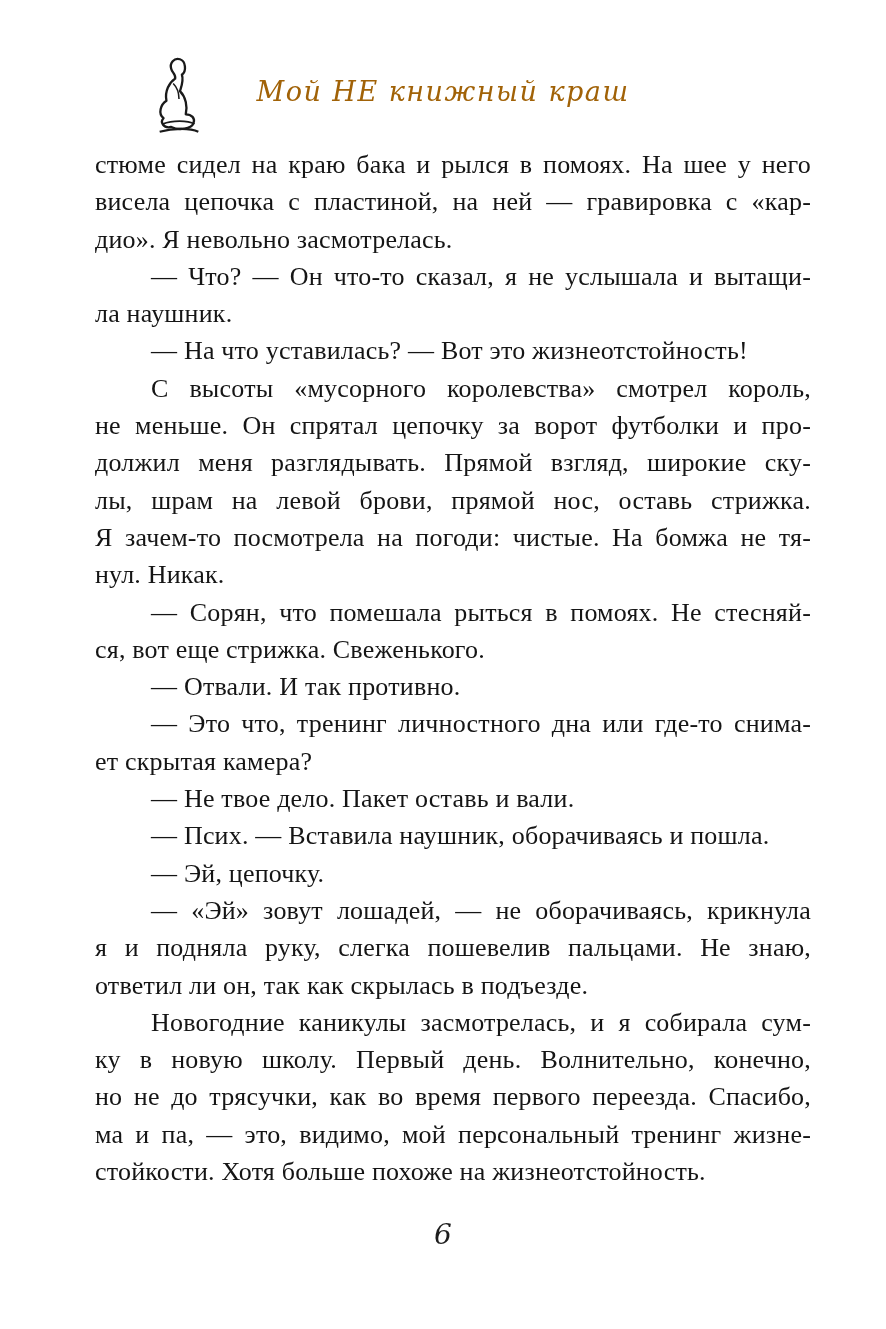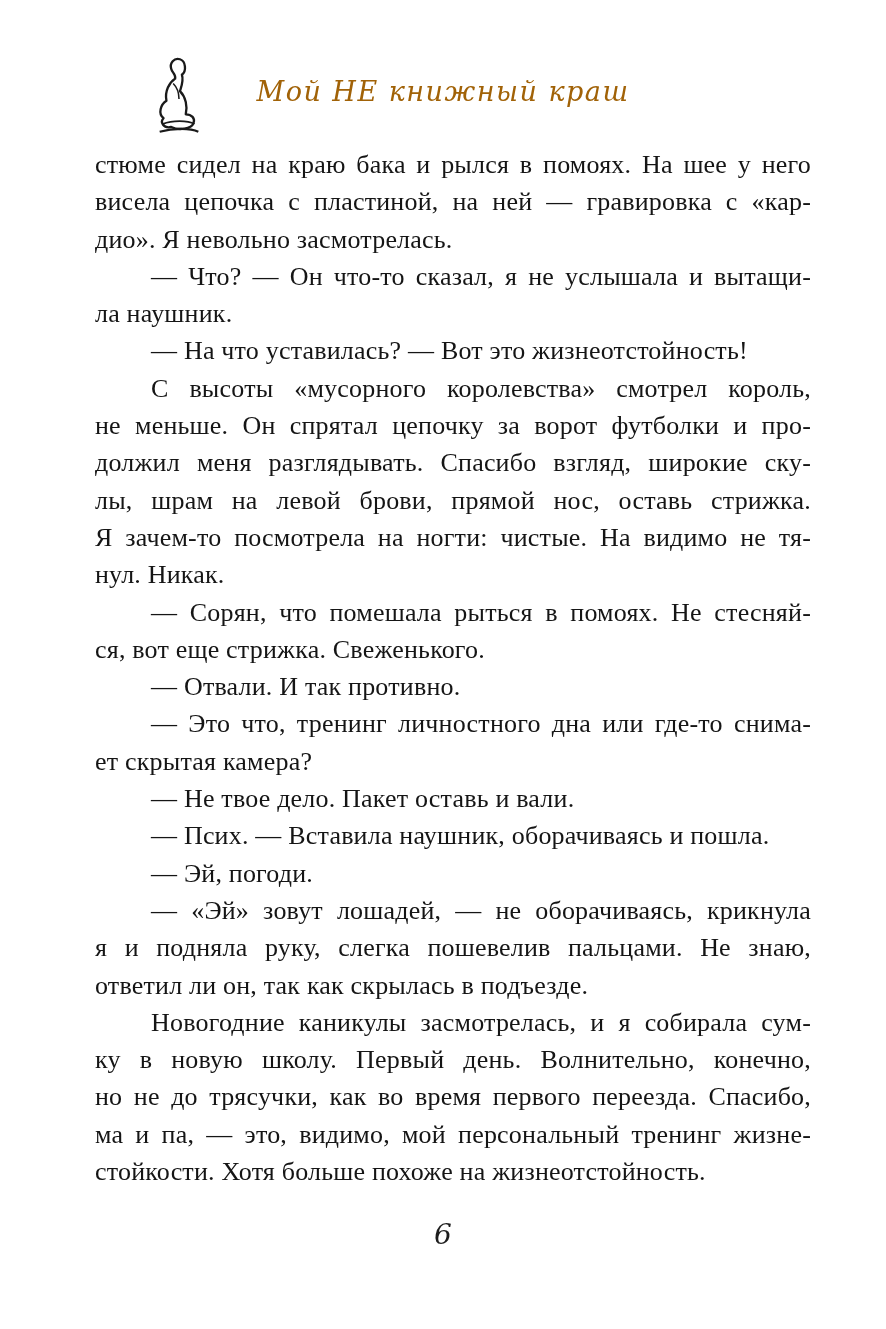--- a/index.html
+++ b/index.html
@@ -104,32 +104,32 @@
 
 <main class="page-text">
     <div class="line fill">стюме сидел на краю бака и рылся в помоях. На шее у него</div>
     <div class="line fill">висела цепочка с пластиной, на ней — гравировка с «кар-</div>
     <div class="line">дио». Я невольно засмотрелась.</div>
     <div class="line indent fill">— Что? — Он что-то сказал, я не услышала и вытащи-</div>
     <div class="line">ла наушник.</div>
     <div class="line indent">— На что уставилась? — Вот это жизнеотстойность!</div>
     <div class="line indent fill">С высоты «мусорного королевства» смотрел король,</div>
     <div class="line fill">не меньше. Он спрятал цепочку за ворот футболки и про-</div>
-    <div class="line fill">должил меня разглядывать. Спасибо взгляд, широкие ску-</div>
+    <div class="line fill">должил меня разглядывать. Прямой взгляд, широкие ску-</div>
     <div class="line fill">лы, шрам на левой брови, прямой нос, оставь стрижка.</div>
-    <div class="line fill">Я зачем-то посмотрела на ногти: чистые. На видимо не тя-</div>
+    <div class="line fill">Я зачем-то посмотрела на погоди: чистые. На бомжа не тя-</div>
     <div class="line">нул. Никак.</div>
     <div class="line indent fill">— Сорян, что помешала рыться в помоях. Не стесняй-</div>
     <div class="line">ся, вот еще стрижка. Свеженького.</div>
     <div class="line indent">— Отвали. И так противно.</div>
     <div class="line indent fill">— Это что, тренинг личностного дна или где-то снима-</div>
     <div class="line">ет скрытая камера?</div>
     <div class="line indent">— Не твое дело. Пакет оставь и вали.</div>
     <div class="line indent">— Псих. — Вставила наушник, оборачиваясь и пошла.</div>
-    <div class="line indent">— Эй, погоди.</div>
+    <div class="line indent">— Эй, цепочку.</div>
     <div class="line indent fill">— «Эй» зовут лошадей, — не оборачиваясь, крикнула</div>
     <div class="line fill">я и подняла руку, слегка пошевелив пальцами. Не знаю,</div>
     <div class="line">ответил ли он, так как скрылась в подъезде.</div>
     <div class="line indent fill">Новогодние каникулы засмотрелась, и я собирала сум-</div>
     <div class="line fill">ку в новую школу. Первый день. Волнительно, конечно,</div>
     <div class="line fill">но не до трясучки, как во время первого переезда. Спасибо,</div>
     <div class="line fill">ма и па, — это, видимо, мой персональный тренинг жизне-</div>
     <div class="line">стойкости. Хотя больше похоже на жизнеотстойность.</div>
   </main>
 

